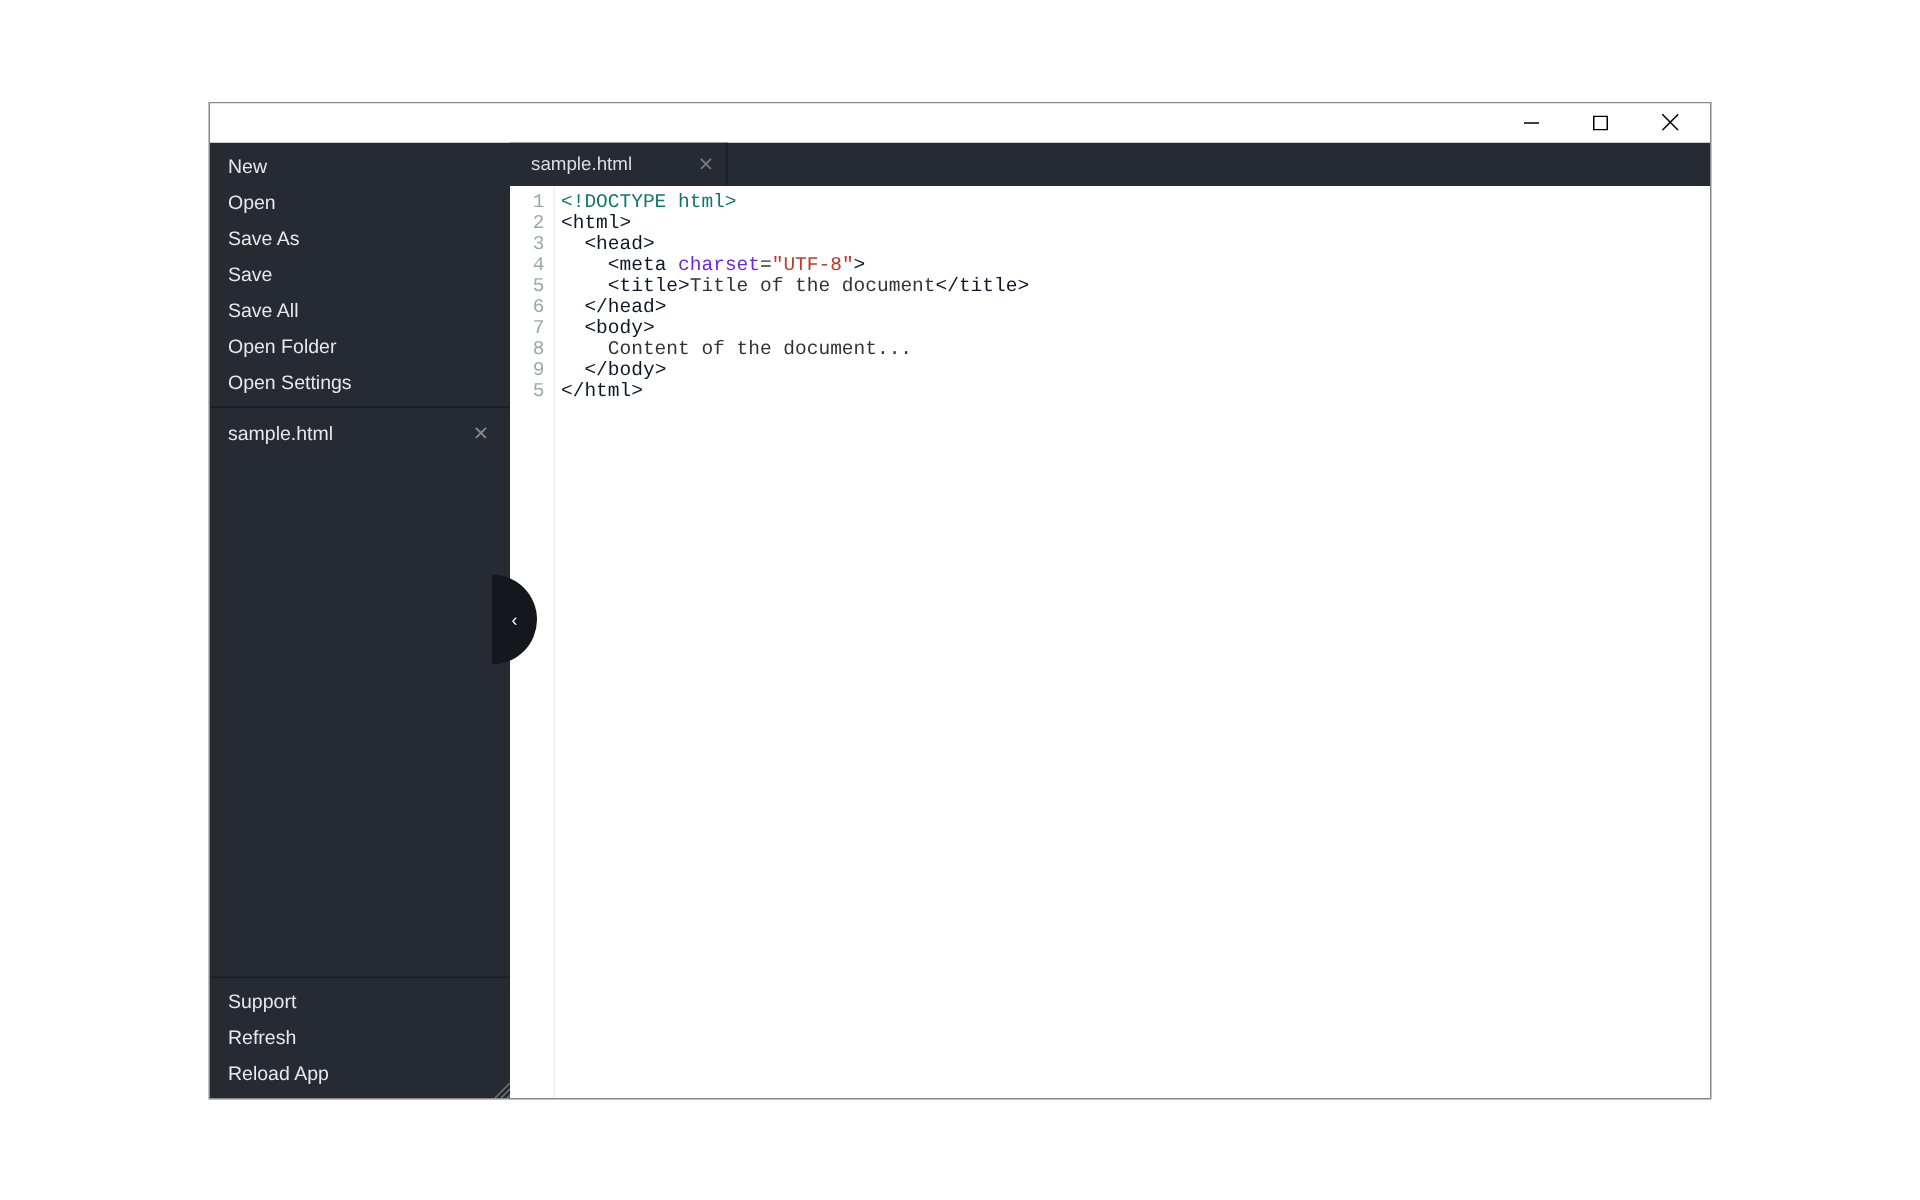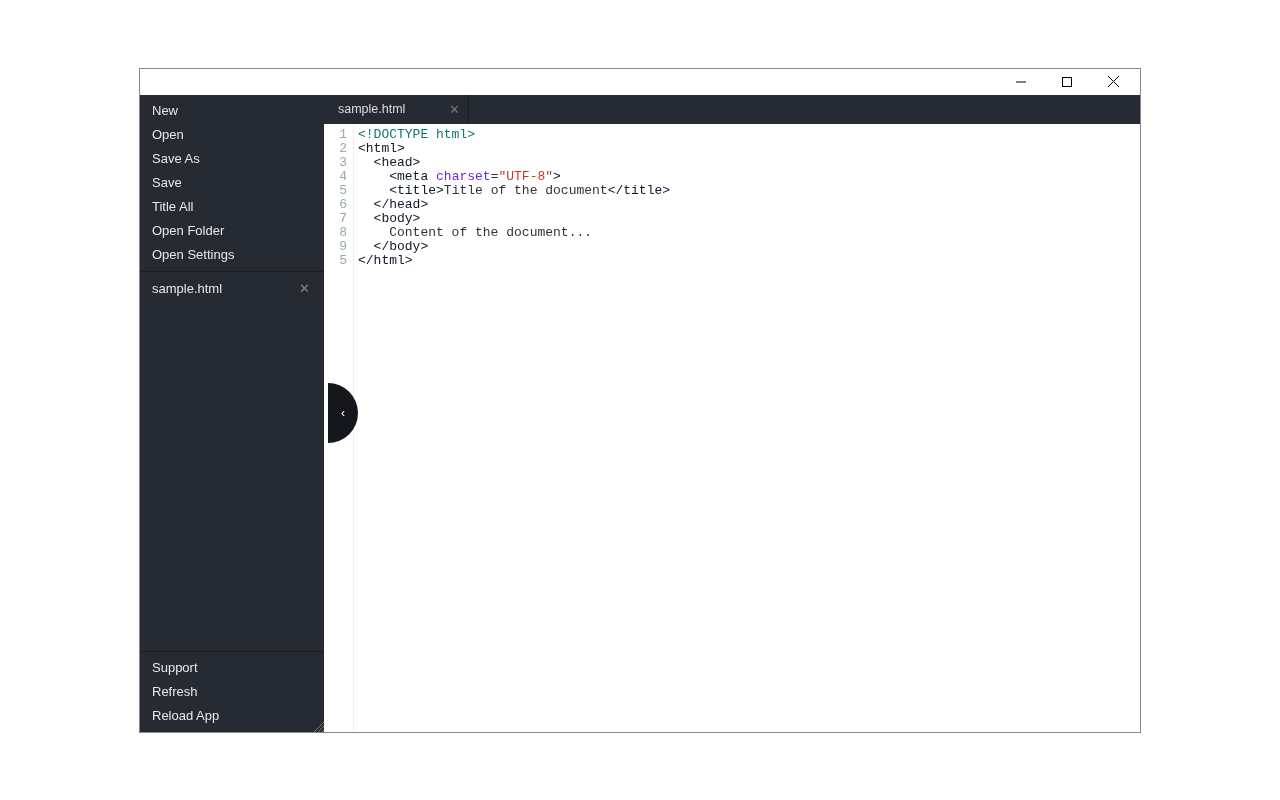--- a/index.html
+++ b/index.html
@@ -23,21 +23,21 @@
     padding-right:4px; gap:0;
   }
   .win-btn {
     width:46px; height:26px;
     display:flex; align-items:center; justify-content:center;
     font-size:14px; cursor:default;
   }
   .win-btn svg { stroke:#000; stroke-width:1; fill:none; }
   .app-body { flex:1; display:flex; overflow:hidden; }
   .sidebar {
-    width:184px; background:#262a33; color:#e8e8e8;
+    width:200px; background:#262a33; color:#e8e8e8;
     display:flex; flex-direction:column; font-size:13px;
     position:relative;
   }
   .menu-top, .menu-bottom { padding:4px 0; }
   .menu-item {
     padding:5px 12px; cursor:default; line-height:14px;
   }
   .openfiles { flex:1; border-top:1px solid #1a1d22; border-bottom:1px solid #1a1d22; padding-top:4px; position:relative;}
   .openfile-row {
     display:flex; align-items:center; padding:5px 12px; cursor:default;
@@ -104,21 +104,21 @@
   </div>
 
   <div class="app-body">
 
     <div class="sidebar">
       <div class="menu-top">
         <div class="menu-item">New</div>
         <div class="menu-item">Open</div>
         <div class="menu-item">Save As</div>
         <div class="menu-item">Save</div>
-        <div class="menu-item">Title All</div>
+        <div class="menu-item">Save All</div>
         <div class="menu-item">Open Folder</div>
         <div class="menu-item">Open Settings</div>
       </div>
 
       <div class="openfiles">
         <div class="openfile-row">
           <span class="label">sample.html</span>
           <span class="close">✕</span>
         </div>
       </div>

